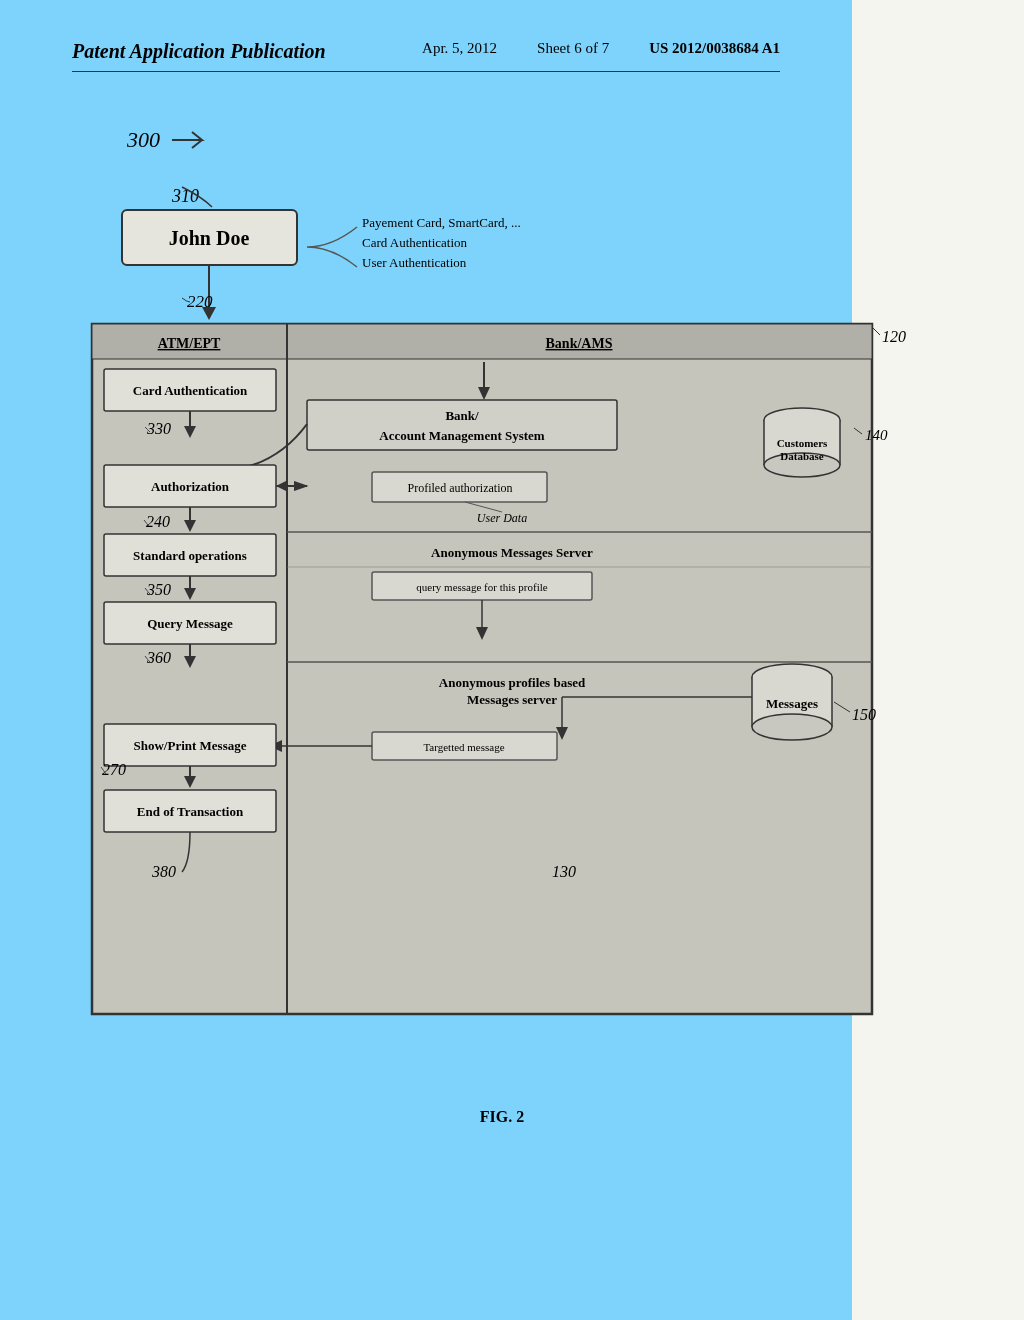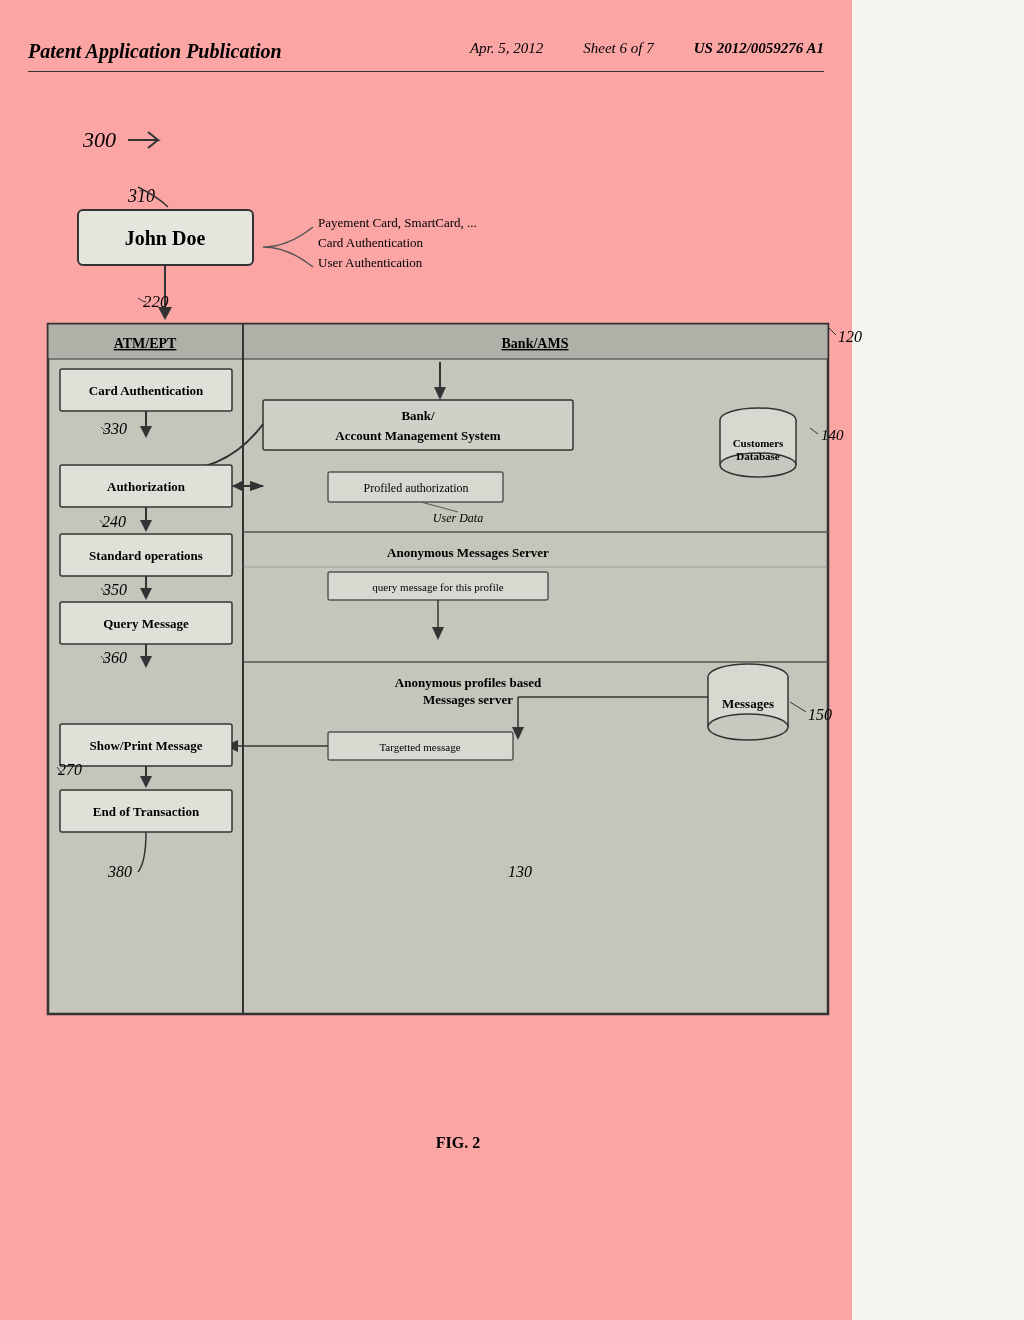--- a/index.html
+++ b/index.html
@@ -7,42 +7,41 @@
       background: #f5f5f0;
       font-family: 'Times New Roman', Times, serif;
       width: 1024px;
       min-height: 1320px;
       position: relative;
       overflow-x: hidden;
     }
     .page {
       width: 852px;
       min-height: 1320px;
-      background: #fca5a5;
+      background: #7dd3fc;
       position: relative;
-      padding: 40px 28px;
+      padding: 40px 72px;
     }
     .header {
       display: flex;
       justify-content: space-between;
       align-items: flex-start;
       border-bottom: 1px solid #333;
       padding-bottom: 8px;
       margin-bottom: 30px;
     }
     .header-title {
       font-size: 20px;
       font-weight: bold;
       font-style: italic;
     }
     .header-right {
       display: flex;
       flex-direction: column;
       font-size: 15px;
-      font-style: italic;
     }
     .header-date-sheet {
       display: flex;
       gap: 40px;
     }
     .header-patent {
       font-size: 15px;
       font-weight: bold;
     }
     .fig-caption {
@@ -62,21 +61,21 @@
 <body>
 
 <div class="page">
 
   <div class="header">
     <span class="header-title">Patent Application Publication</span>
     <div class="header-right">
       <div class="header-date-sheet">
         <span>Apr. 5, 2012</span>
         <span>Sheet 6 of 7</span>
-        <span class="header-patent">US 2012/0059276 A1</span>
+        <span class="header-patent">US 2012/0038684 A1</span>
       </div>
     </div>
   </div>
 
   <div class="full-figure">
     <svg width="860" height="1000" viewBox="0 0 860 1000" style="font-family: 'Times New Roman', serif;">
 
       <text x="55" y="45" font-size="22" font-style="italic">300</text>
       <path d="M 100 38 L 130 38 L 120 30 M 130 38 L 120 46" stroke="#333" stroke-width="2" fill="none"></path>
 
@@ -236,15 +235,15 @@
           <polygon points="0 0, 10 3.5, 0 7" fill="#333"></polygon>
         </marker>
       </defs>
 
       <path d="M 235 384 Q 218 384 205 384" stroke="#333" stroke-width="2" fill="none"></path>
       <polygon points="204,384 214,379 214,389" fill="#333"></polygon>
 
     </svg>
 
     
-    <div class="fig-caption" style="margin-top: 28px; font-family: Liberation Serif, serif;">FIG. 2</div>
+    <div class="fig-caption" style="margin-top: 2px; font-family: Liberation Serif, serif;">FIG. 2</div>
   </div>
 </div>
 
 </body></html>

